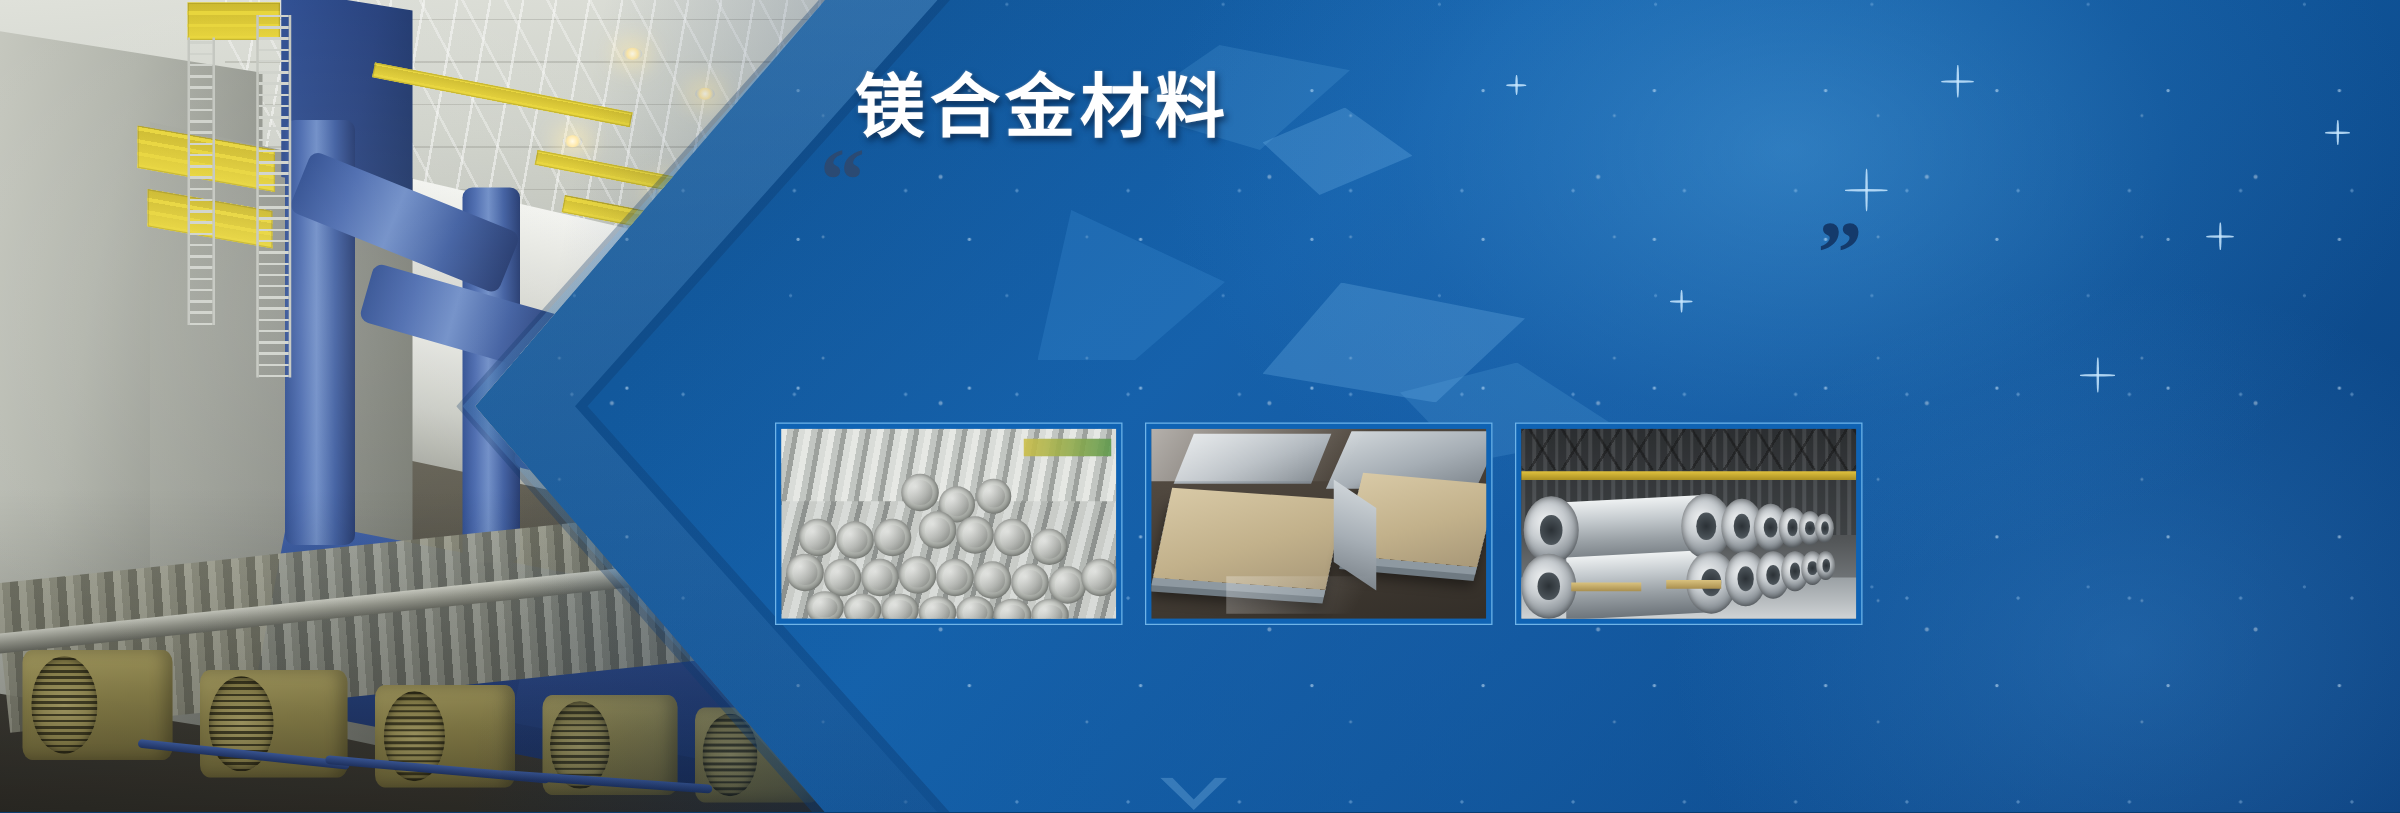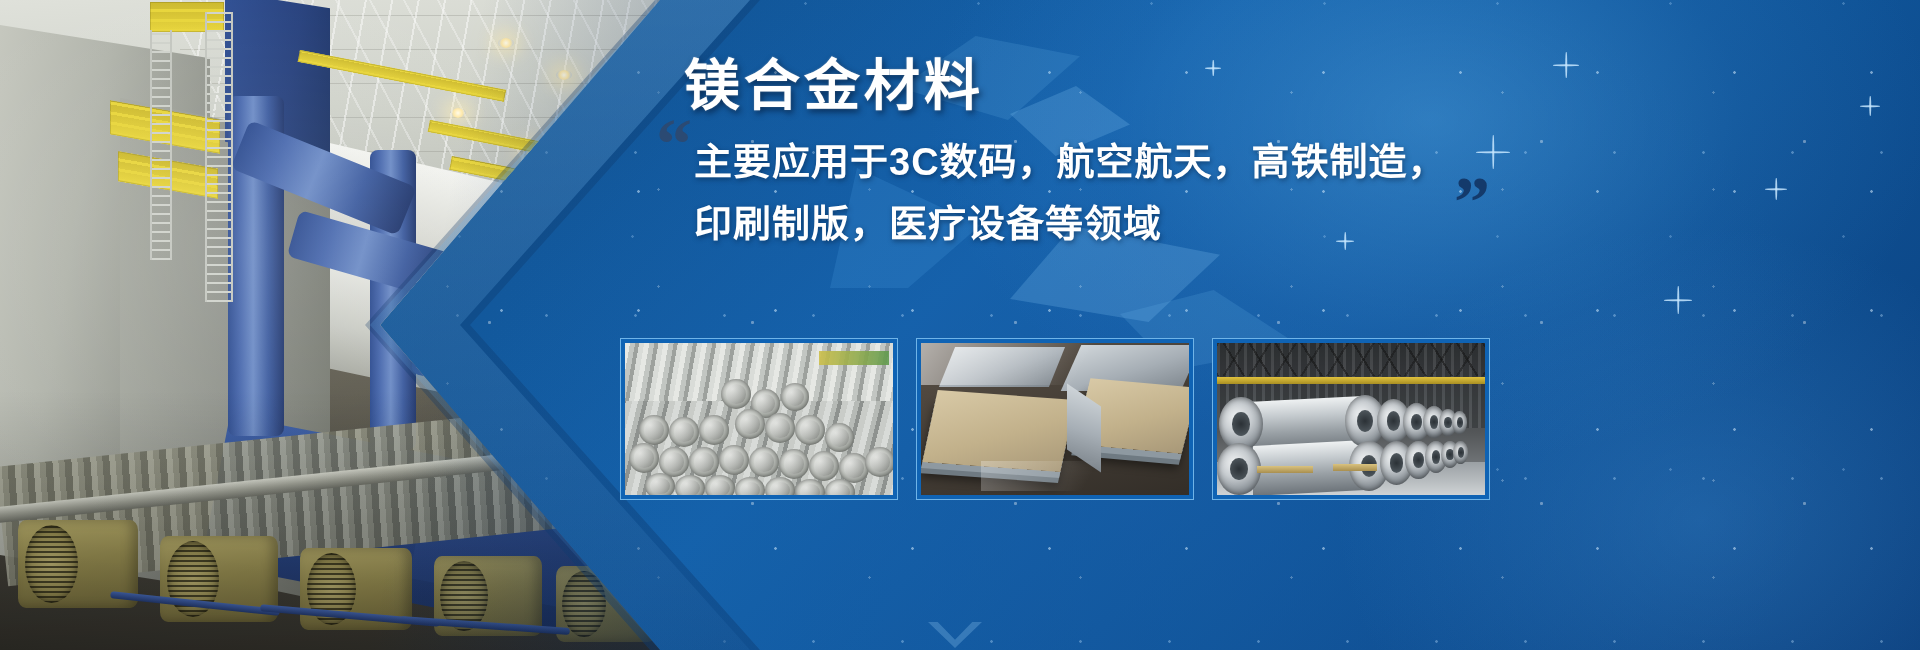--- a/index.html
+++ b/index.html
@@ -524,24 +524,20 @@
   <div class="divider-glow"></div>
 
   <div class="chevron"></div>
 
   <div class="content">
 
     <div class="title">镁合金材料</div>
 
     <div class="quote-open">“</div>
 
-    <div class="subtitle">
-      <div class="sub-line">主要应用于3C数码，航空航天，高铁制造，</div>
-      <div class="sub-line">印刷制版，医疗设备等领域</div>
-    </div>
 
     <div class="quote-close">”</div>
 
   </div>
 
   <div class="thumbs">
 
     <div class="thumb">
       <div class="thumb-inner">
         <div class="bars"></div>

